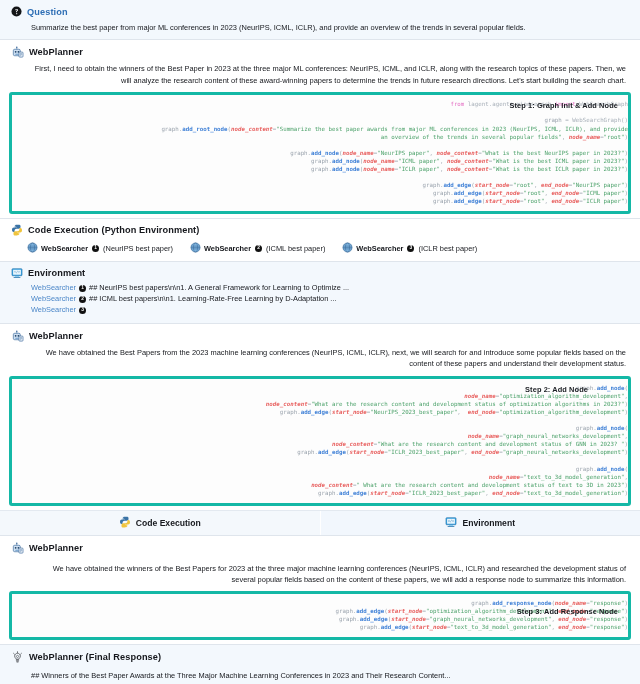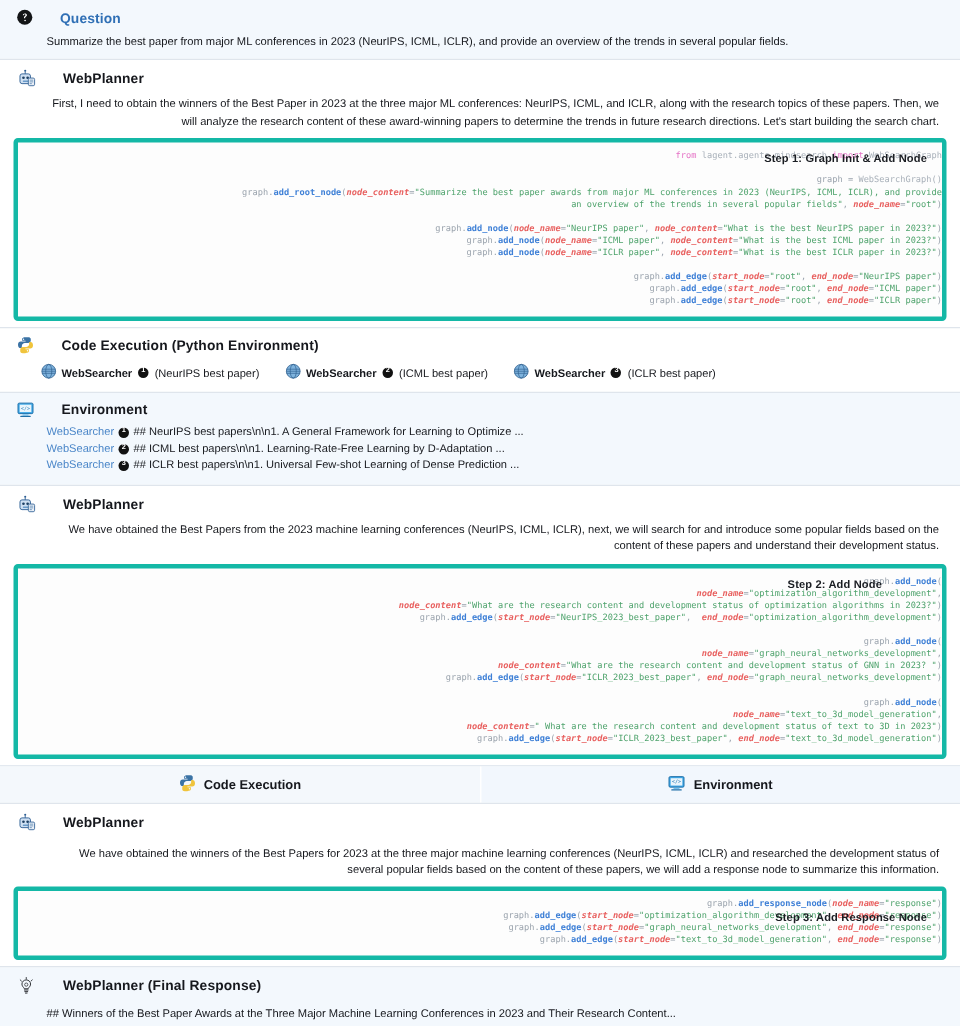--- a/index.html
+++ b/index.html
@@ -12,21 +12,21 @@
     overflow:hidden;
   }
   .page{width:640px;height:684px;position:relative;}
 
   
   .sec{position:relative;padding:5px 0 5px 0;}
   .sec.tint{background:#f3f8fd;}
   .sec.plain{background:#ffffff;text-align:right;}
   .rule{height:1px;background:#dfe5ec;width:100%;}
 
-  .sec-head{display:flex;align-items:flex-start;gap:18px;padding:0 0 0 11px;}
+  .sec-head{display:flex;align-items:flex-start;gap:5px;padding:0 0 0 11px;}
   .sec-title{font-size:9.2px;font-weight:700;letter-spacing:.1px;line-height:12px;}
   .sec-title.blue{color:#2f6fb5;font-weight:700;}
   .sec-body{padding:2px 14px 0 31px;line-height:11.4px;font-size:7.45px;}
   .sec-body.q{padding-top:3px;}
 
   
   .ico{flex:0 0 auto;display:block;}
 
   
   .codecard{
@@ -216,21 +216,20 @@
           <span class="txt">## NeurIPS best papers\n\n1. A General Framework for Learning to Optimize ...</span>
         </div>
         <div class="envline">
           <span class="ws">WebSearcher</span>
           <span class="badge">2</span>
           <span class="txt">## ICML best papers\n\n1. Learning-Rate-Free Learning by D-Adaptation ...</span>
         </div>
         <div class="envline">
           <span class="ws">WebSearcher</span>
           <span class="badge">3</span>
-          <span class="txt">## ICLR best papers\n\n1. Universal Few-shot Learning of Dense Prediction ...</span>
         </div>
       </div>
   </div>
   <div class="rule"></div>
 
   <div class="sec plain" style="padding-top:6px;padding-bottom:2px;">
     <div class="sec-head">
       <span class="ico">
         <svg width="13" height="13" viewBox="0 0 28 28">
           <rect x="5" y="7" width="15" height="14" rx="3" fill="#cfe0f2" stroke="#2b5d93" stroke-width="1.3"></rect>

